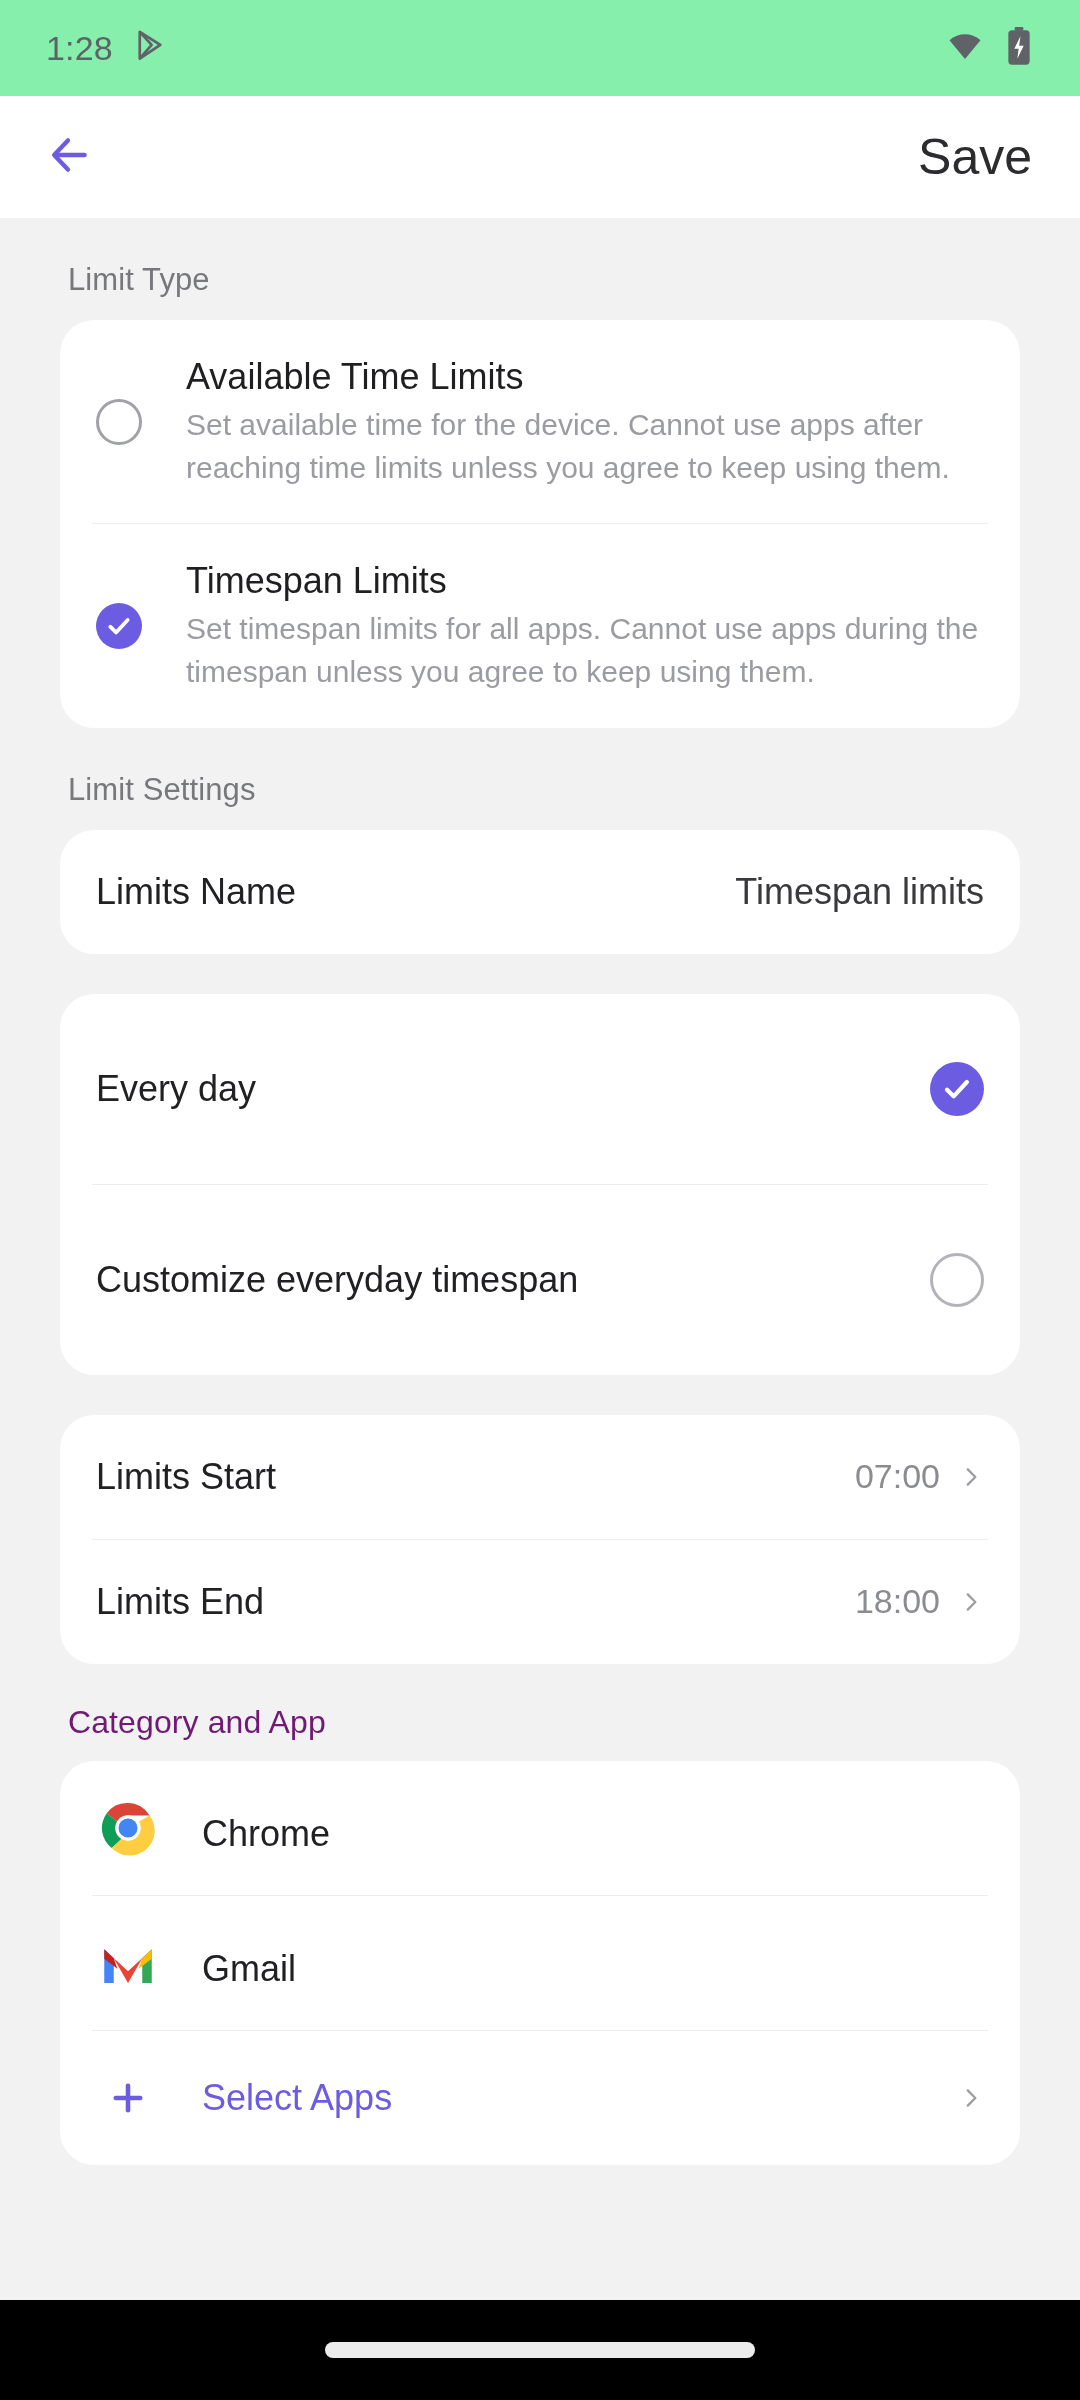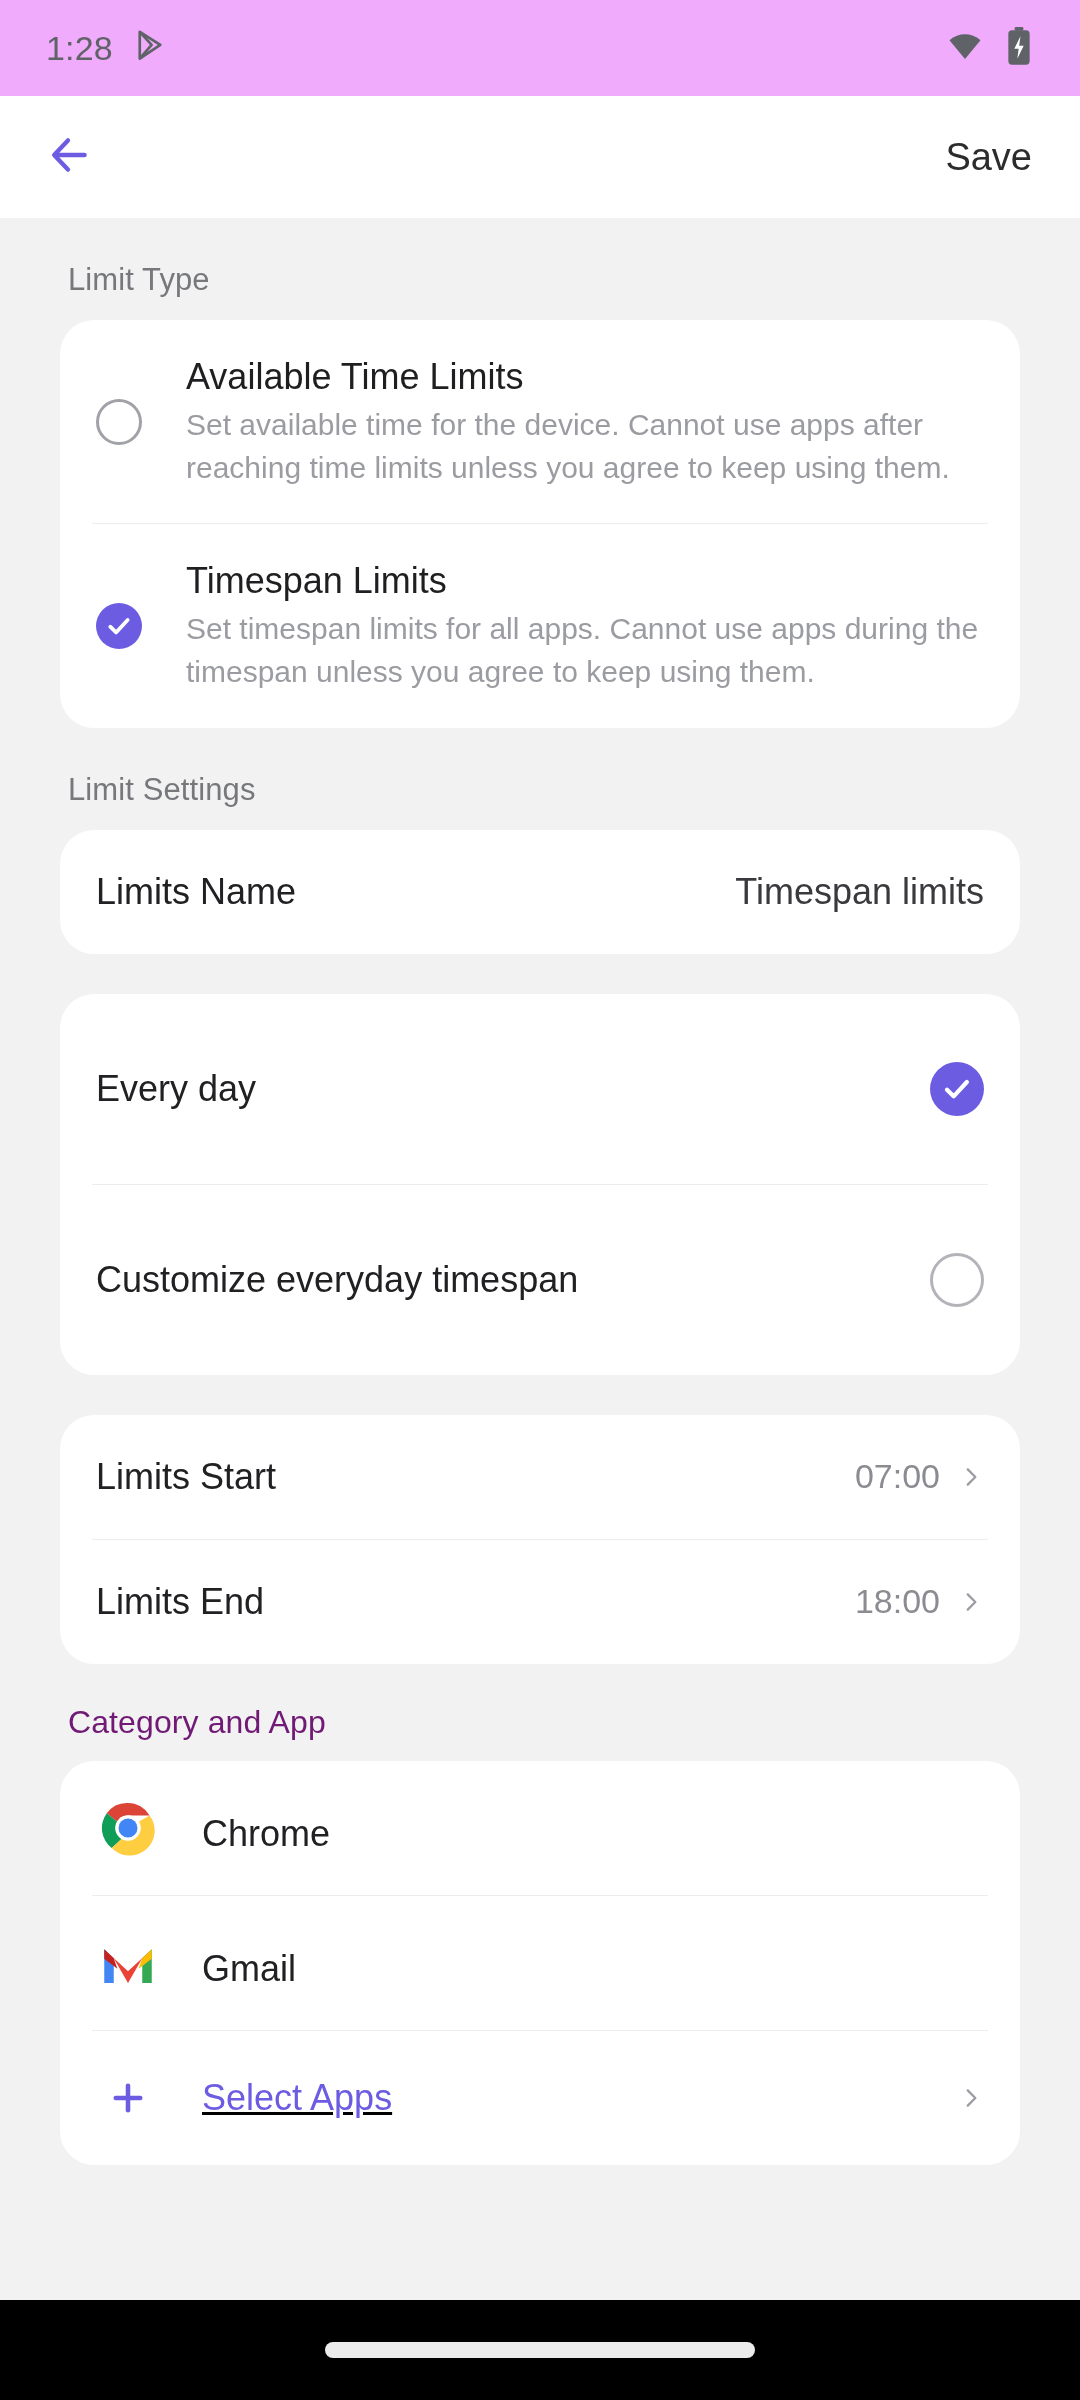--- a/index.html
+++ b/index.html
@@ -6,35 +6,35 @@
   html, body {
     width:1080px; height:2400px;
     font-family:"Liberation Sans", sans-serif;
     background:#ffffff;
     overflow:hidden;
   }
   .phone { width:1080px; height:2400px; position:relative; display:flex; flex-direction:column; background:#f2f2f2; }
 
   
   .statusbar {
-    height:96px; background:#f0abfc; flex:0 0 96px;
+    height:96px; background:#86efac; flex:0 0 96px;
     display:flex; align-items:center; padding:0 46px;
   }
   .sb-left { display:flex; align-items:center; gap:20px; }
   .sb-time { font-size:34px; color:#5f6368; letter-spacing:.2px; }
   .sb-right { margin-left:auto; display:flex; align-items:center; gap:20px; }
 
   
   .appbar {
     flex:0 0 122px; background:#ffffff;
     display:flex; align-items:center; padding:0 42px;
   }
   .back-btn { width:56px; height:56px; display:flex; align-items:center; justify-content:center; flex:0 0 56px; }
   .appbar-title { font-size:40px; font-weight:bold; color:#1f1f21; margin-left:34px; letter-spacing:.1px; }
-  .save-btn { margin-left:auto; font-size:38px; color:#2c2c2e; padding:6px 6px; }
+  .save-btn { margin-left:auto; font-size:50px; color:#2c2c2e; padding:6px 6px; }
 
   
   .content { flex:1 1 auto; background:#f2f2f2; padding:0 60px; overflow:hidden; }
 
   .section-label { font-size:31px; color:#77787c; padding:44px 8px 22px 8px; letter-spacing:.1px; }
   .section-label.small { font-size:32px; color:#701a75; padding:40px 8px 20px 8px; }
 
   .card { background:#ffffff; border-radius:34px; }
   .divider { height:1px; background:#ececec; margin:0 32px; }
 
@@ -59,21 +59,21 @@
   
   .check-row { display:flex; align-items:center; padding:0 36px; height:190px; }
   .check-label { font-size:36px; color:#212124; }
   .check-mark { margin-left:auto; width:54px; height:54px; border-radius:50%; border:3px solid #b3b4b9; background:#fff; }
   .check-mark.on { border:none; background:#6c5ce2; display:flex; align-items:center; justify-content:center; }
 
   
   .app-row { display:flex; align-items:center; padding:0 36px; height:134px; gap:42px; }
   .app-icon { flex:0 0 64px; width:64px; height:64px; display:flex; align-items:center; justify-content:center; }
   .app-name { font-size:36px; color:#212124;margin-top:12px; }
-  .select-row { display:flex; align-items:center; padding:0 36px; height:134px; gap:42px;text-decoration:underline; }
+  .select-row { display:flex; align-items:center; padding:0 36px; height:134px; gap:42px; }
   .plus-icon { flex:0 0 64px; width:64px; height:64px; display:flex; align-items:center; justify-content:center; }
   .select-label { font-size:36px; color:#6c5ce2; }
   .select-chev { margin-left:auto; display:flex; align-items:center; }
   .gap-md { height:40px; }
 
   
   .navbar { flex:0 0 100px; background:#000000; display:flex; align-items:center; justify-content:center; }
   .pill { width:430px; height:16px; border-radius:8px; background:#ececec; }
 </style>
 </head>

